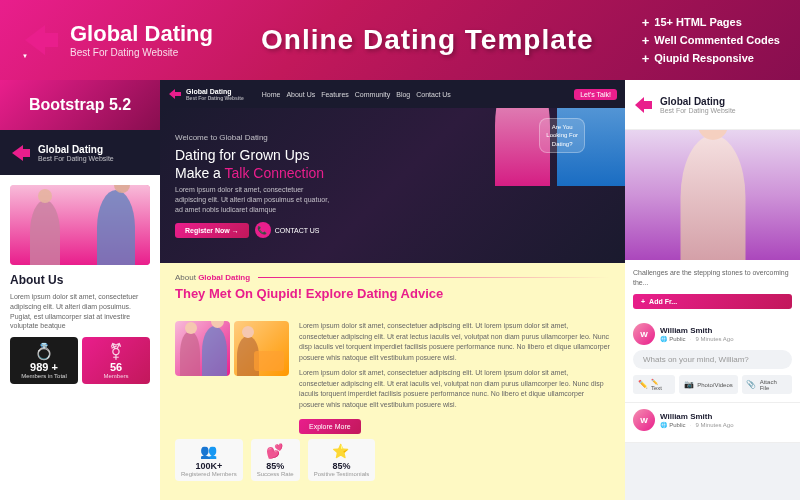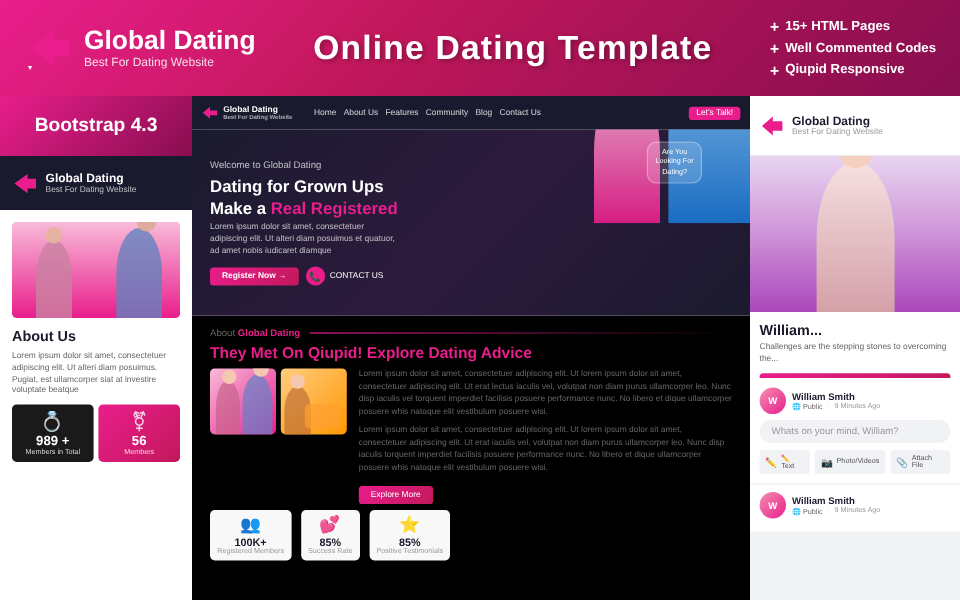--- a/index.html
+++ b/index.html
@@ -258,21 +258,21 @@
 
     .hero-welcome {
       color: rgba(255,255,255,0.7);
       font-size: 8px;
       margin-bottom: 4px;
     }
 
     .hero-heading {
       color: #fff;
       font-size: 14px;
-      font-weight: 700;
+      font-weight: 400;
       line-height: 1.3;
       margin-bottom: 3px;
     }
 
     .hero-heading .highlight {
       color: #e91e8c;
     }
 
     .hero-subtext {
       color: rgba(255,255,255,0.7);
@@ -342,21 +342,21 @@
       border-radius: 8px;
       padding: 4px 6px;
       color: #fff;
       font-size: 6px;
       text-align: center;
       z-index: 5;
     }
 
     
     .about-section {
-      background: #000000;
+      background: #fef9c3;
       padding: 10px 15px;
       flex: 1;
       overflow: hidden;
     }
 
     .about-header {
       display: flex;
       align-items: center;
       gap: 8px;
       margin-bottom: 4px;
@@ -375,21 +375,21 @@
     .divider-line {
       flex: 1;
       height: 1px;
       background: linear-gradient(90deg, #e91e8c, transparent);
     }
 
     .about-main-heading {
       color: #1a1a2e;
       font-size: 13px;
       font-weight: 900;
-      margin-bottom: 6px;
+      margin-bottom: 20px;
     }
 
     .about-main-heading span {
       color: #e91e8c;
     }
 
     .about-content-row {
       display: flex;
       gap: 10px;
     }
@@ -667,21 +667,21 @@
       <div class="feature-item">15+ HTML Pages</div>
       <div class="feature-item">Well Commented Codes</div>
       <div class="feature-item">Qiupid Responsive</div>
     </div>
   </div>
 
   <div class="middle-section">
 
     <div class="left-panel">
       <div class="bootstrap-badge">
-        <span>Bootstrap 4.3</span>
+        <span>Bootstrap 5.2</span>
       </div>
 
       <div class="left-brand">
         <svg class="left-brand-icon" viewBox="0 0 22 22">
           <polygon points="2,11 13,3 13,7 20,7 20,15 13,15 13,19" fill="#e91e8c"></polygon>
         </svg>
         <div class="left-brand-text">
           <h3>Global Dating</h3>
           <p>Best For Dating Website</p>
         </div>
@@ -734,21 +734,21 @@
           <span class="preview-nav-link">Contact Us</span>
         </div>
         <div class="preview-nav-cta">Let's Talk!</div>
       </div>
 
       <div class="hero-section">
         <div class="hero-content">
           <div class="hero-welcome">Welcome to Global Dating</div>
           <div class="hero-heading">
             <span>Dating for Grown Ups</span><br>
-            <span>Make a </span><span class="highlight">Real Registered</span>
+            <span>Make a </span><span class="highlight">Talk Connection</span>
           </div>
           <div class="hero-subtext">Lorem ipsum dolor sit amet, consectetuer adipiscing elit. Ut alteri diam posuimus et quatuor, ad amet nobis iudicaret diamque</div>
           <div class="hero-buttons">
             <div class="btn-primary">Register Now →</div>
             <div class="btn-contact">
               <div class="phone-icon-circle">📞</div>
               <span>CONTACT US</span>
             </div>
           </div>
         </div>
@@ -838,21 +838,20 @@
       <div class="profile-card">
         <div class="profile-image-area">
 
           <div style="width:100%;height:100%;background:linear-gradient(180deg,#e8d5f0 0%,#ce93d8 50%,#ab47bc 100%);position:relative;overflow:hidden;">
 
             <div style="position:absolute;bottom:0;left:50%;transform:translateX(-50%);width:65px;height:125px;background:linear-gradient(180deg,#f5e0e0,#d4a0a8);border-radius:50% 50% 0 0;"></div>
             <div style="position:absolute;bottom:120px;left:50%;transform:translateX(-50%);width:30px;height:30px;background:#f5d0c0;border-radius:50%;"></div>
           </div>
         </div>
         <div class="profile-card-bottom">
-          <div class="profile-name">William...</div>
           <div class="profile-desc">Challenges are the stepping stones to overcoming the...</div>
           <div class="add-friend-btn">
             <span>+</span>
             <span>Add Fr...</span>
           </div>
 
         </div>
       </div>
 
       <div class="social-feed">

